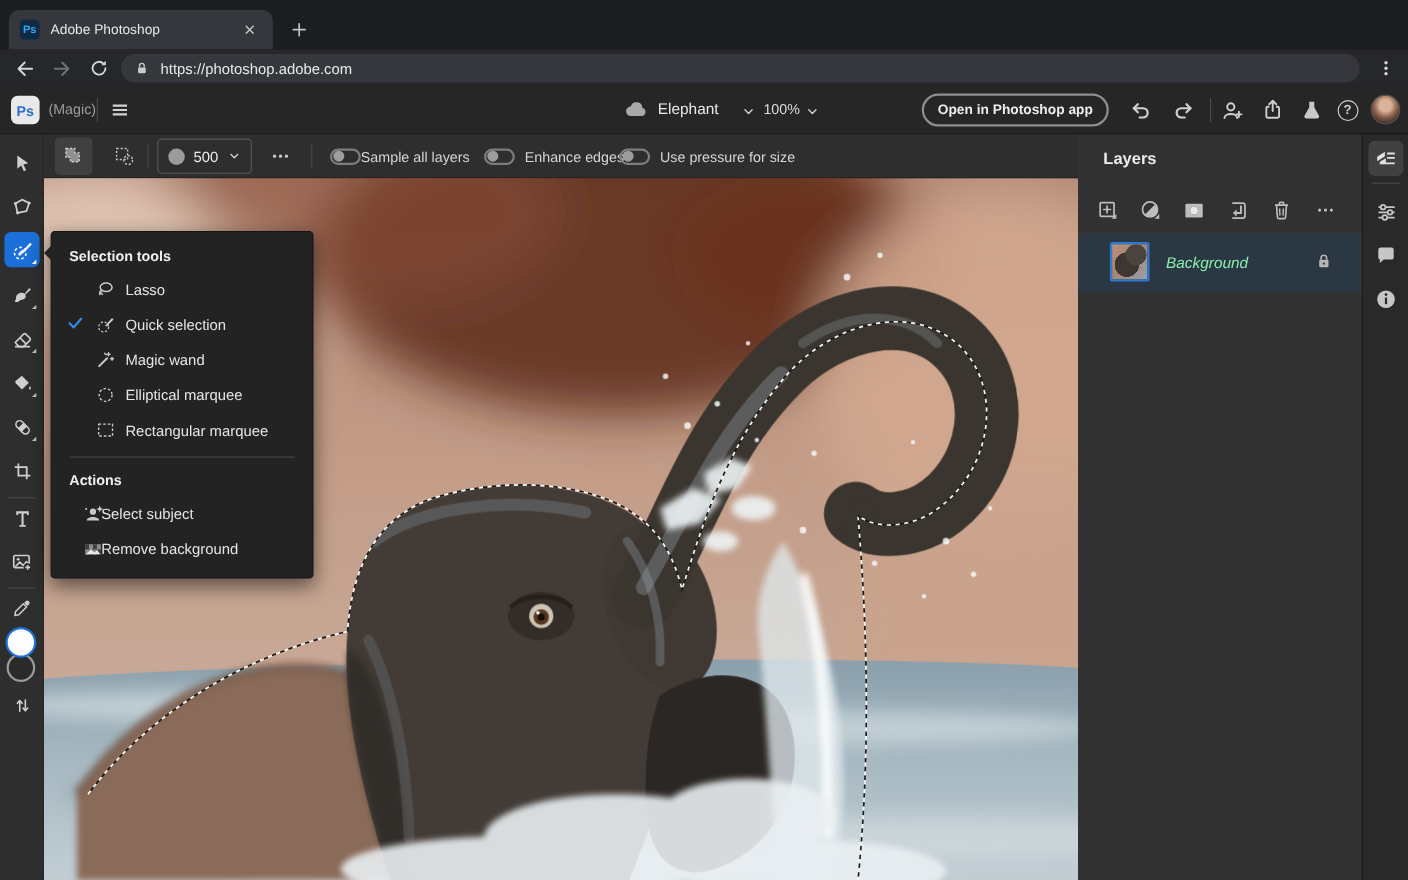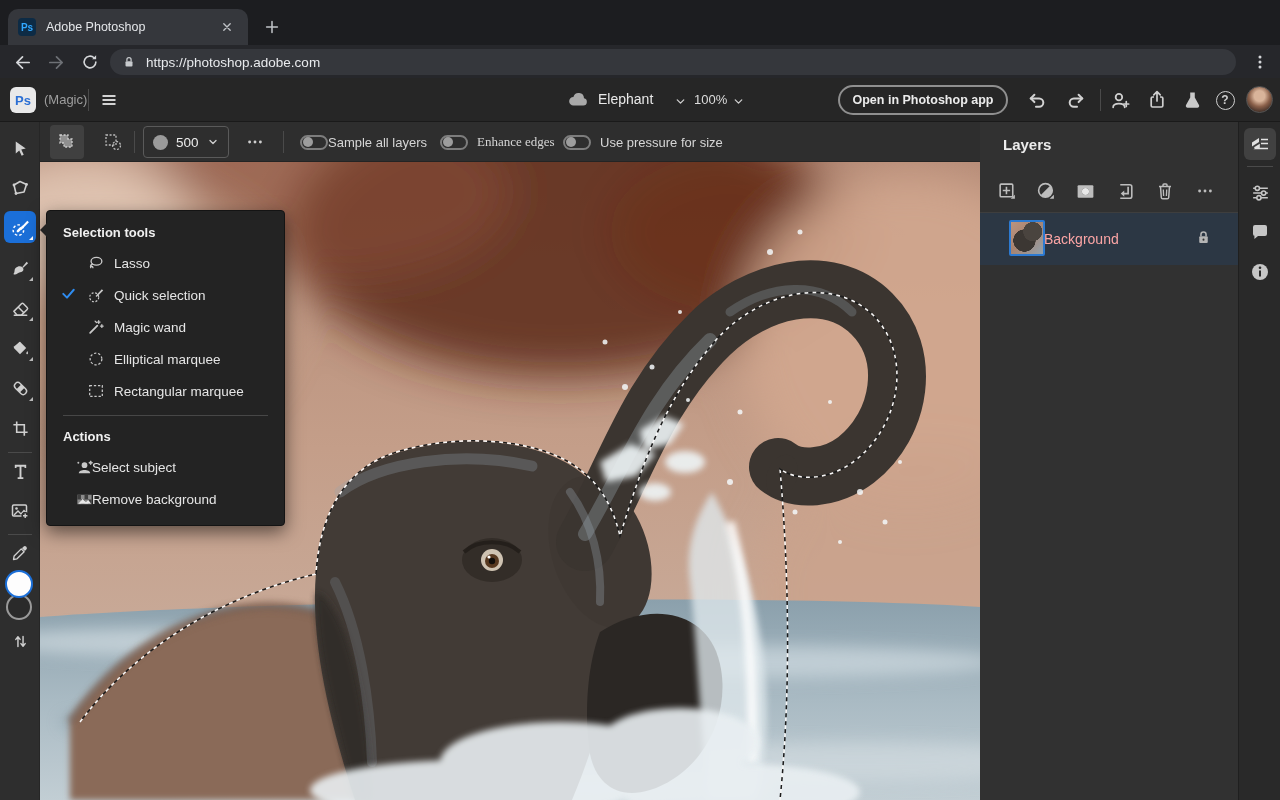--- a/index.html
+++ b/index.html
@@ -89,21 +89,21 @@
   #layerspanel h2 { color:#ececec; font-size:15px; font-weight:bold; position:absolute; left:23px; top:14px; }
   .lp-icon { position:absolute; top:56px; width:26px; height:26px; display:flex; align-items:center; justify-content:center; cursor:pointer; }
   #lp-sep { position:absolute; left:0; top:90px; width:258px; height:1px; background:#3e3e3e; }
   #layerrow { position:absolute; left:0; top:91px; width:258px; height:52px; background:#2c3744;
         display:flex; align-items:center; cursor:pointer; }
   #layerthumb { position:absolute; left:29px; top:7px; width:36px; height:36px; border:2px solid #2c7ad2; border-radius:2px;
         background:
           radial-gradient(circle at 68% 30%, #4a443f 0 30%, rgba(0,0,0,0) 31%),
           radial-gradient(circle at 42% 58%, #3c3733 0 42%, rgba(0,0,0,0) 43%),
           linear-gradient(135deg, #bb9480 0%, #a8836f 45%, #93a2ad 100%); }
-  #layername { position:absolute; left:64px; color:#fca5a5; font-size:14px; }
+  #layername { position:absolute; left:80px; color:#86efac; font-size:14px;font-style:italic; }
   #layerlock { position:absolute; right:26px; top:16px; }
 
   
   #rightrail { position:absolute; left:1238px; top:122px; width:42px; height:678px; background:#292929;
         border-left:1px solid #1f1f1f; }
   .rail-btn { position:absolute; left:5px; width:32px; height:32px; border-radius:6px;
         display:flex; align-items:center; justify-content:center; cursor:pointer; }
   .rail-btn.selected { background:#414141; }
   #rail-div { position:absolute; left:8px; top:44px; width:26px; height:1px; background:#4a4a4a; }
 
@@ -268,21 +268,21 @@
         </svg>
     </div>
     <div class="vdiv abs" style="left:243px;top:9px;height:22px;"></div>
 
     <div class="optrow" style="left:260px;">
       <div class="toggle">
           <div class="knob"></div>
         </div>
       <span class="optlabel" style="margin-left:0;">Sample all layers</span>
     </div>
-    <div class="optrow" style="left:400px;font-family:Liberation Serif, serif;">
+    <div class="optrow" style="left:400px;">
       <div class="toggle">
           <div class="knob"></div>
         </div>
       <span class="optlabel" style="margin-left:9px;">Enhance edges</span>
     </div>
     <div class="optrow" style="left:523px;">
       <div class="toggle">
           <div class="knob"></div>
         </div>
       <span class="optlabel" style="margin-left:9px;">Use pressure for size</span>

